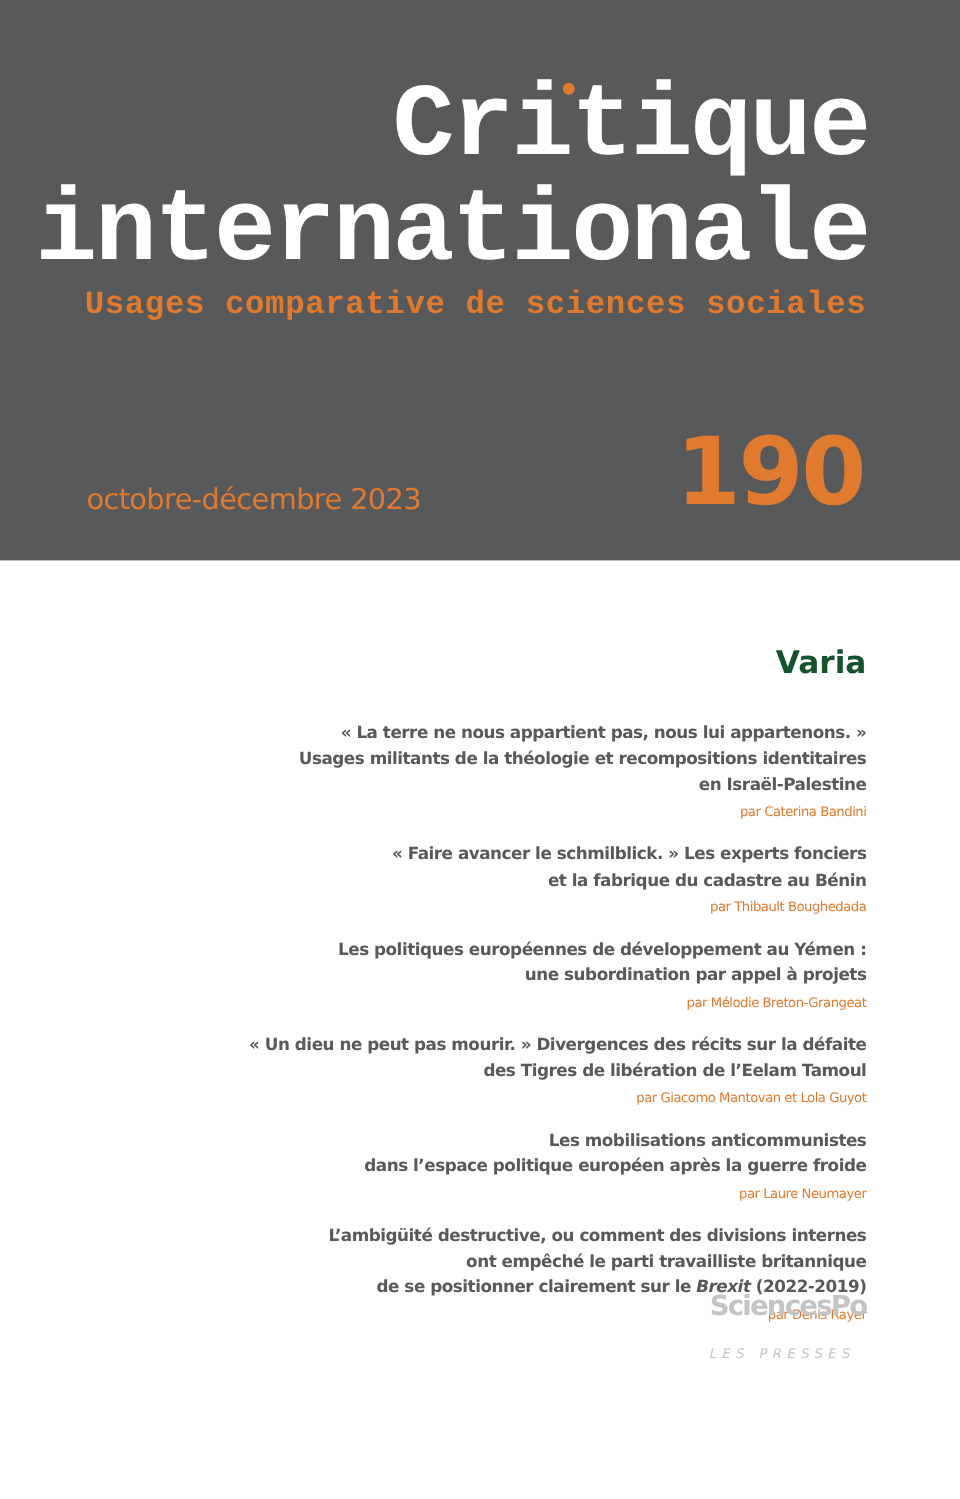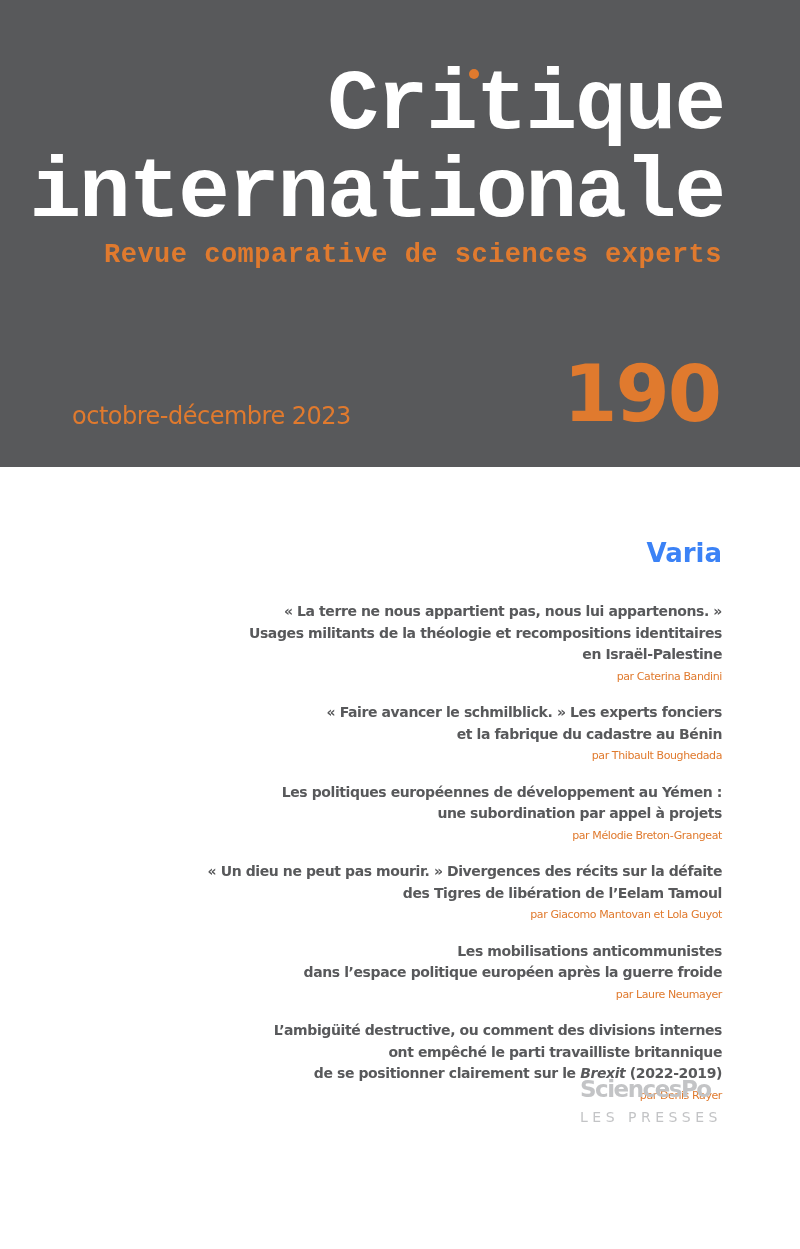--- a/index.html
+++ b/index.html
@@ -4,36 +4,36 @@
 <style>
   html, body { margin:0; padding:0; }
   body { width:800px; height:1249px; background:#ffffff; position:relative; overflow:hidden; font-family:"Liberation Sans", sans-serif; }
   .header { position:absolute; left:0; top:0; width:800px; height:467px; background:#58595b; }
   .title { position:absolute; right:76px; font-family:"Liberation Mono", monospace; font-weight:bold; color:#ffffff; letter-spacing:-2px; line-height:1; white-space:nowrap; }
   .title-1 { top:62px; font-size:86px; }
   .title-2 { top:150px; font-size:86px; }
   .subtitle { position:absolute; right:78px; top:240px; font-family:"Liberation Mono", monospace; font-weight:bold; color:#e07a2e; font-size:27px; letter-spacing:0.5px; white-space:nowrap; }
   .date { position:absolute; left:72px; top:402px; color:#e07a2e; font-size:24px; font-family:"DejaVu Sans", sans-serif; letter-spacing:-0.5px; }
   .issue { position:absolute; right:80px; top:355px; color:#e07a2e; font-size:78px; font-weight:bold; font-family:"DejaVu Sans", sans-serif; letter-spacing:-2px; line-height:1; }
-  .rubric { position:absolute; right:78px; top:538px; color:#3b82f6; font-size:26px; font-weight:bold; font-family:"DejaVu Sans", sans-serif; }
+  .rubric { position:absolute; right:78px; top:538px; color:#14532d; font-size:26px; font-weight:bold; font-family:"DejaVu Sans", sans-serif; }
   .toc { position:absolute; right:78px; top:601px; width:620px; text-align:right; font-family:"DejaVu Sans", sans-serif; }
   .article { margin-bottom:15px; }
   .art-line { color:#58595b; font-size:14px; line-height:21.5px; font-weight:bold; letter-spacing:-0.4px; display:block; }
   .art-author { color:#e07a2e; font-size:11px; line-height:21.5px; letter-spacing:-0.4px; display:block; }
   .logo { position:absolute; right:78px; top:1078px; text-align:left; color:#c3c4c6; }
   .logo-main { font-family:"DejaVu Sans", sans-serif; font-weight:bold; font-size:23px; letter-spacing:-1.5px; line-height:1; }
-  .logo-sub { font-family:"DejaVu Sans", sans-serif; font-size:14px; letter-spacing:4.5px; margin-top:8px; }
+  .logo-sub { font-family:"DejaVu Sans", sans-serif; font-size:11px; letter-spacing:4.5px; margin-top:21px;font-style:italic; }
 </style>
 </head>
 <body>
 
 <div class="header">
   <div class="title title-1"><span>Critique</span></div>
   <div class="title title-2">internationale</div>
-  <div class="subtitle">Revue comparative de sciences experts</div>
+  <div class="subtitle">Usages comparative de sciences sociales</div>
   <div class="date">octobre-décembre 2023</div>
   <div class="issue">190</div>
 </div>
 <span style="position:absolute;left:469px;top:69px;width:10px;height:10px;border-radius:50%;background:#e07a2e;"></span>
 
 <div class="rubric">Varia</div>
 
 <div class="toc">
   <div class="article">
     <span class="art-line">« La terre ne nous appartient pas, nous lui appartenons. »</span>

